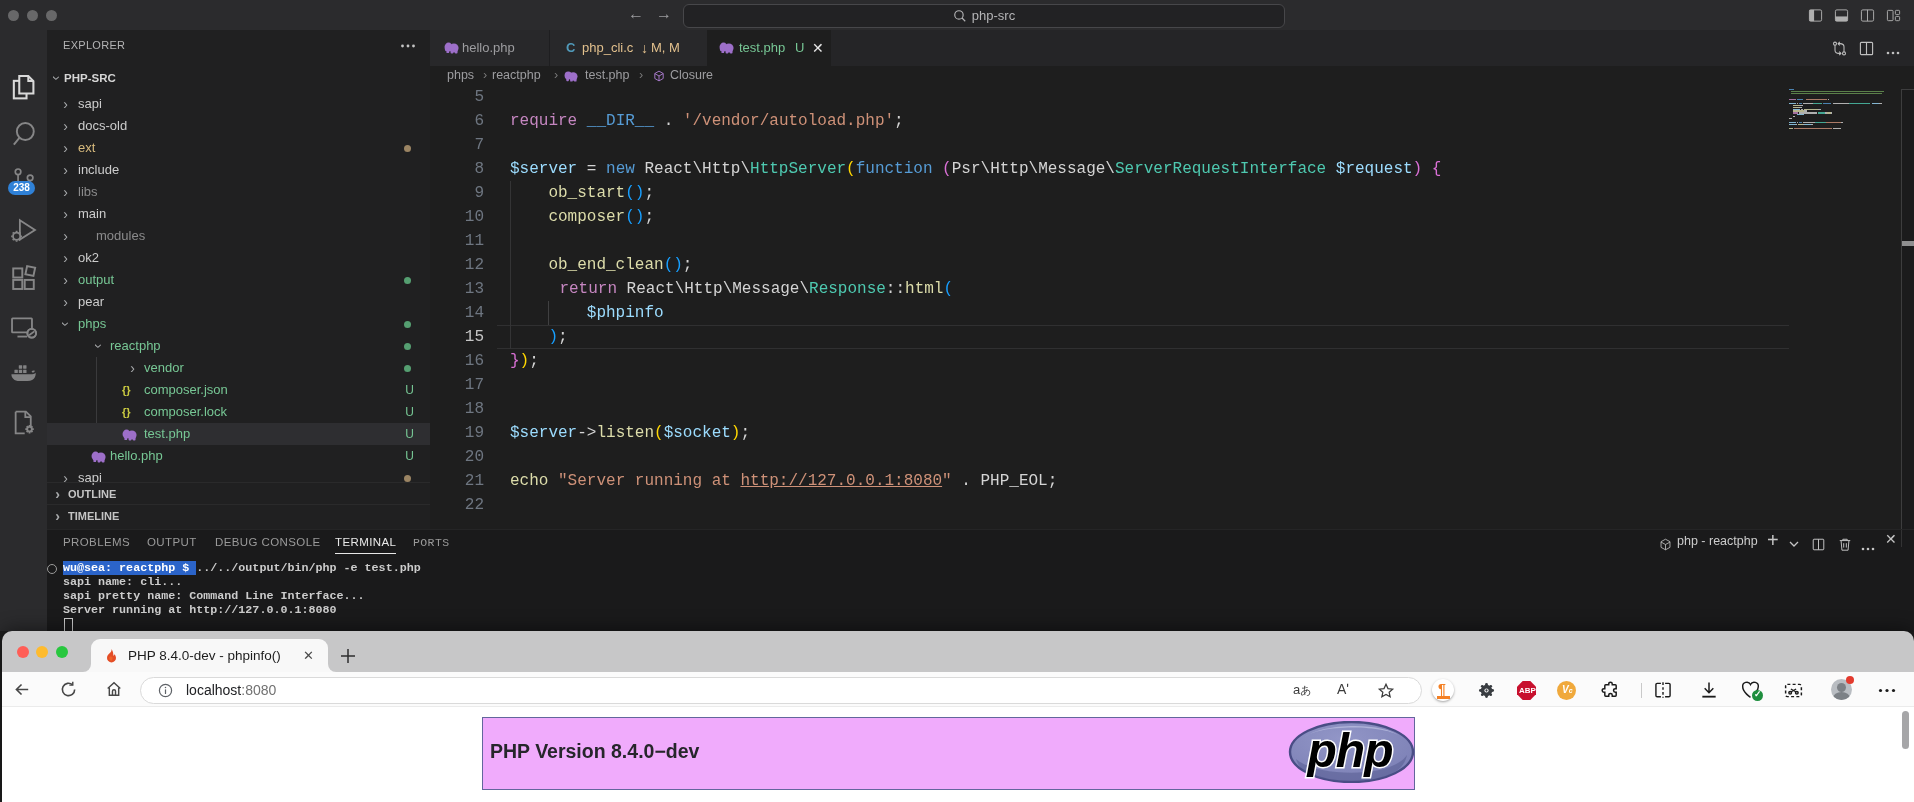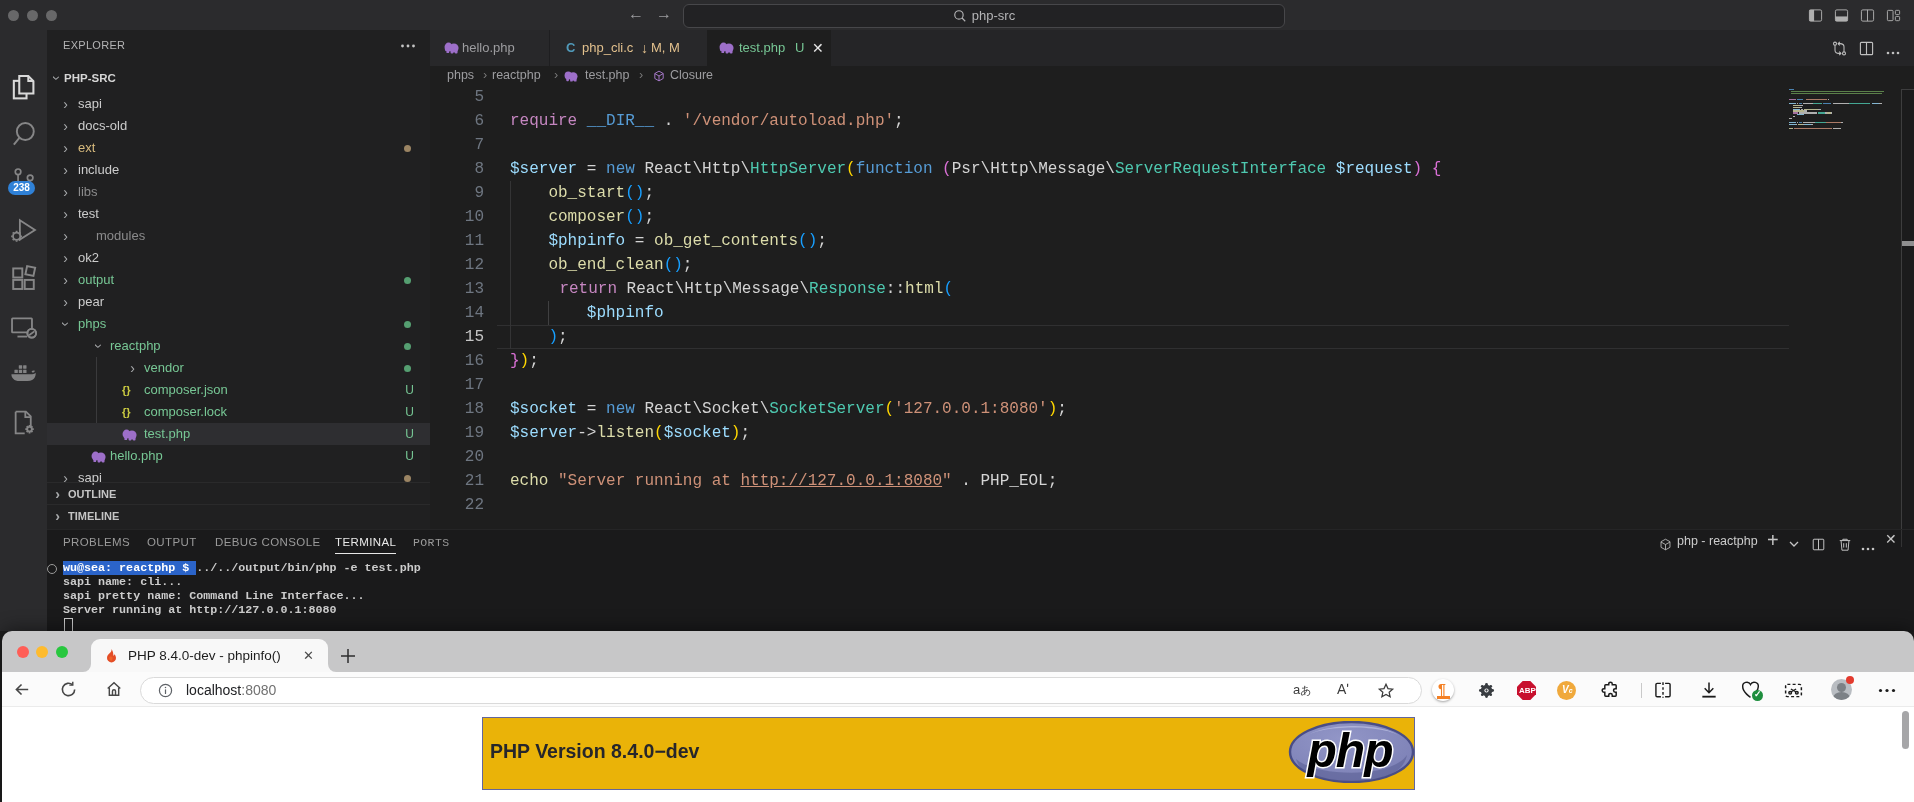--- a/index.html
+++ b/index.html
@@ -39,21 +39,21 @@
 #panel{position:absolute;left:47px;top:529px;width:1867px;height:102px;background:#1a1a1b;border-top:1px solid #252526;}
 .ptab{position:absolute;top:6px;font-size:11.5px;letter-spacing:0.4px;color:#9a9a9a;}
 .term{position:absolute;font:600 11.7px/13.7px "Liberation Mono",monospace;color:#cccccc;white-space:pre;}
 
 #browser{position:absolute;left:2px;top:631px;width:1912px;height:171px;background:#c7c7c8;border-radius:10px 10px 0 0;box-shadow:0 -2px 18px rgba(0,0,0,0.45);}
 .btl{position:absolute;top:646px;width:12px;height:12px;border-radius:50%;}
 #btab{position:absolute;left:91px;top:639px;width:237px;height:33px;background:#f8f8f8;border-radius:9px 9px 0 0;font-size:13.5px;color:#1d1d1d;line-height:33px;}
 #btoolbar{position:absolute;left:2px;top:672px;width:1912px;height:35px;background:#fbfbfb;border-bottom:1px solid #ebebeb;box-sizing:border-box;}
 #burl{position:absolute;left:140px;top:677px;width:1282px;height:27px;background:#ffffff;border:1px solid #dadada;border-radius:14px;box-sizing:border-box;}
 #bcontent{position:absolute;left:2px;top:707px;width:1912px;height:95px;background:#ffffff;}
-#phpbox{position:absolute;left:482px;top:717px;width:933px;height:73px;background:#eab308;border:1px solid #63669c;box-sizing:border-box;}
+#phpbox{position:absolute;left:482px;top:717px;width:933px;height:73px;background:#f0abfc;border:1px solid #63669c;box-sizing:border-box;}
 </style>
 </head>
 <body>
 
 <div id="titlebar">
   <div class="tl" style="left:8px;"></div>
   <div class="tl" style="left:27px;"></div>
   <div class="tl" style="left:46px;"></div>
   <div class="navarr" style="left:628px;">←</div>
   <div class="navarr" style="left:656px;">→</div>
@@ -160,21 +160,21 @@
       </g>
     </svg>
 </div>
 <div id="treewrap">
   <div class="treerow" style="left:47px;top:67px;"><span class="chev" style="position:absolute;left:4px;transform:rotate(90deg);top:0px;">›</span><span style="position:absolute;left:17px;font-size:11.5px;font-weight:700;color:#d6d6d6;">PHP-SRC</span></div>
   <div class="treerow" style="left:47px;top:93px;"><span class="chev" style="position:absolute;left:13px;">›</span><span style="position:absolute;left:31px;">sapi</span></div>
   <div class="treerow" style="left:47px;top:115px;"><span class="chev" style="position:absolute;left:13px;">›</span><span style="position:absolute;left:31px;">docs-old</span></div>
   <div class="treerow" style="left:47px;top:137px;"><span class="chev" style="position:absolute;left:13px;">›</span><span style="position:absolute;left:31px;color:#d7ba7d;">ext</span><span class="odot"></span></div>
   <div class="treerow" style="left:47px;top:159px;"><span class="chev" style="position:absolute;left:13px;">›</span><span style="position:absolute;left:31px;">include</span></div>
   <div class="treerow" style="left:47px;top:181px;"><span class="chev" style="position:absolute;left:13px;">›</span><span style="position:absolute;left:31px;" class="dim">libs</span></div>
-  <div class="treerow" style="left:47px;top:203px;"><span class="chev" style="position:absolute;left:13px;">›</span><span style="position:absolute;left:31px;">test</span></div>
+  <div class="treerow" style="left:47px;top:203px;"><span class="chev" style="position:absolute;left:13px;">›</span><span style="position:absolute;left:31px;">main</span></div>
   <div class="treerow" style="left:47px;top:225px;"><span class="chev" style="position:absolute;left:13px;">›</span><span style="position:absolute;left:31px;margin-left:18px;" class="dim">modules</span></div>
   <div class="treerow" style="left:47px;top:247px;"><span class="chev" style="position:absolute;left:13px;">›</span><span style="position:absolute;left:31px;">ok2</span></div>
   <div class="treerow" style="left:47px;top:269px;"><span class="chev" style="position:absolute;left:13px;">›</span><span style="position:absolute;left:31px;" class="g">output</span><span class="gdot"></span></div>
   <div class="treerow" style="left:47px;top:291px;"><span class="chev" style="position:absolute;left:13px;">›</span><span style="position:absolute;left:31px;">pear</span></div>
   <div class="treerow" style="left:47px;top:313px;"><span class="chev" style="position:absolute;left:13px;transform:rotate(90deg);top:0px;">›</span><span style="position:absolute;left:31px;" class="g">phps</span><span class="gdot"></span></div>
   <div class="treerow" style="left:47px;top:335px;"><span class="chev" style="position:absolute;left:46px;transform:rotate(90deg);top:0px;">›</span><span style="position:absolute;left:63px;" class="g">reactphp</span><span class="gdot"></span></div>
   <div class="abs" style="left:96px;top:357px;width:1px;height:88px;background:#3a3a3c;"></div>
   <div class="treerow" style="left:47px;top:357px;"><span class="chev" style="position:absolute;left:80px;">›</span><span style="position:absolute;left:97px;" class="g">vendor</span><span class="gdot"></span></div>
   <div class="treerow" style="left:47px;top:379px;"><span class="js" style="position:absolute;left:75px;color:#cbcb41;font-size:11px;font-weight:700;">{}</span><span style="position:absolute;left:97px;" class="g">composer.json</span><span class="ulab">U</span></div>
   <div class="treerow" style="left:47px;top:401px;"><span class="js" style="position:absolute;left:75px;color:#cbcb41;font-size:11px;font-weight:700;">{}</span><span style="position:absolute;left:97px;" class="g">composer.lock</span><span class="ulab">U</span></div>
@@ -310,27 +310,25 @@
   <div class="ln" style="top:312px;">18</div>
   <div class="ln" style="top:336px;">19</div>
   <div class="ln" style="top:360px;">20</div>
   <div class="ln" style="top:384px;">21</div>
   <div class="ln" style="top:408px;">22</div>
 
   <div class="cl" style="top:72px;"><span class="v">$server</span> = <span class="b">new</span> React\Http\<span class="t">HttpServer</span><span class="g1">(</span><span class="b">function</span> <span class="g2">(</span>Psr\Http\Message\<span class="t">ServerRequestInterface</span> <span class="v">$request</span><span class="g2">)</span> <span class="g2">{</span></div>
   <div class="cl" style="top:24px;"><span class="k">require</span> <span class="b">__DIR__</span> . <span class="s">'/vendor/autoload.php'</span>;</div>
   <div class="cl" style="top:96px;">    <span class="f">ob_start</span><span class="g3">()</span>;</div>
   <div class="cl" style="top:120px;">    <span class="f">composer</span><span class="g3">()</span>;</div>
-  <div class="cl" style="top:144px;">    <span class="v">$phpinfo</span> = <span class="f">ob_get_contents</span><span class="g3">()</span>;</div>
   <div class="cl" style="top:168px;">    <span class="f">ob_end_clean</span><span class="g3">()</span>;</div>
   <div class="cl" style="top:192px;padding-left:11px;">    <span class="k">return</span> React\Http\Message\<span class="t">Response</span>::<span class="f">html</span><span class="g3">(</span></div>
   <div class="cl" style="top:216px;">        <span class="v">$phpinfo</span></div>
   <div class="cl" style="top:240px;">    <span class="g3">)</span>;</div>
   <div class="cl" style="top:264px;"><span class="g2">}</span><span class="g1">)</span>;</div>
-  <div class="cl" style="top:312px;"><span class="v">$socket</span> = <span class="b">new</span> React\Socket\<span class="t">SocketServer</span><span class="g1">(</span><span class="s">'127.0.0.1:8080'</span><span class="g1">)</span>;</div>
   <div class="cl" style="top:336px;"><span class="v">$server</span>-&gt;<span class="f">listen</span><span class="g1">(</span><span class="v">$socket</span><span class="g1">)</span>;</div>
   <div class="cl" style="top:384px;"><span class="f">echo</span> <span class="s">"Server running at <span style="text-decoration:underline;">http://127.0.0.1:8080</span>"</span> . PHP_EOL;</div>
 
   <div class="abs" style="left:1359px;top:0;width:100px;height:48px;">
       <div class="abs" style="left:0.0px;top:4.0px;width:4.8px;height:1.2px;background:#569cd6;opacity:0.8;"></div>
       <div class="abs" style="left:1.9px;top:6.0px;width:93.1px;height:1.2px;background:#6a9955;opacity:0.8;"></div>
       <div class="abs" style="left:1.9px;top:7.9px;width:91.2px;height:1.2px;background:#6a9955;opacity:0.8;"></div>
       <div class="abs" style="left:0.0px;top:13.8px;width:6.6px;height:1.2px;background:#c586c0;opacity:0.8;"></div>
       <div class="abs" style="left:7.6px;top:13.8px;width:6.6px;height:1.2px;background:#569cd6;opacity:0.8;"></div>
       <div class="abs" style="left:17.1px;top:13.8px;width:20.9px;height:1.2px;background:#ce9178;opacity:0.8;"></div>

